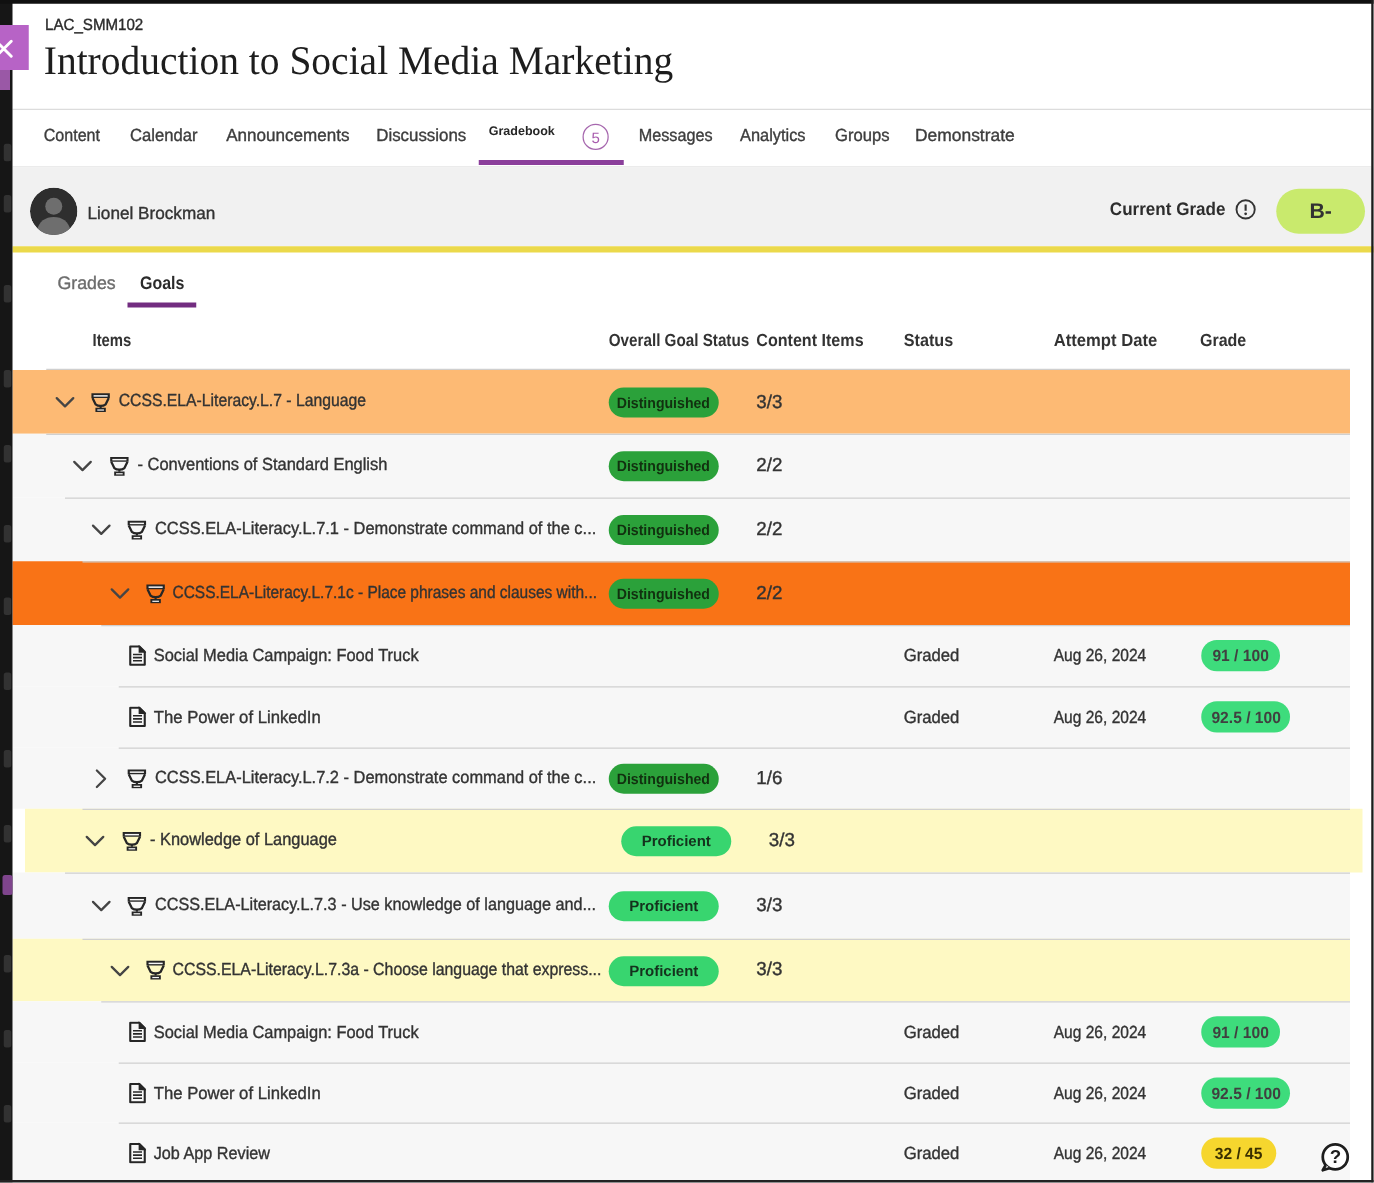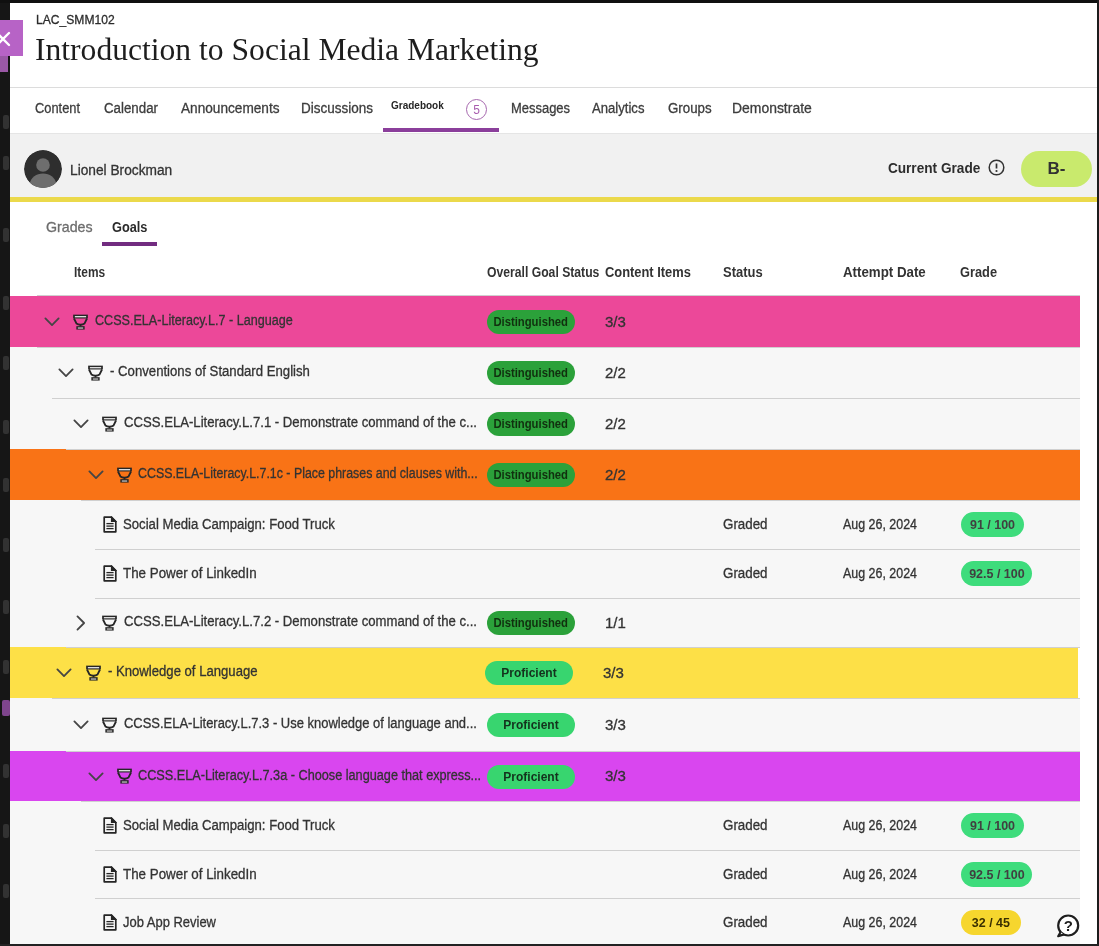--- a/index.html
+++ b/index.html
@@ -73,21 +73,21 @@
 <div class="abs t ts" style="left:46px;top:218.5px;font-size:14.5px;color:#6d6d6d;transform:scaleX(.98)">Grades</div>
 <div class="abs t" style="left:112px;top:218.5px;font-size:14.5px;font-weight:bold;color:#2b2b2b;transform:scaleX(.88)">Goals</div>
 <div class="abs" style="left:102px;top:242px;width:55px;height:4px;background:#722c80"></div>
 <div class="abs t" style="left:74px;top:263.5px;font-size:14px;font-weight:bold;color:#333;transform:scaleX(0.850)">Items</div>
 <div class="abs t" style="left:487px;top:263.5px;font-size:14px;font-weight:bold;color:#333;transform:scaleX(0.870)">Overall Goal Status</div>
 <div class="abs t" style="left:605px;top:263.5px;font-size:14px;font-weight:bold;color:#333;transform:scaleX(0.920)">Content Items</div>
 <div class="abs t" style="left:723px;top:263.5px;font-size:14px;font-weight:bold;color:#333;transform:scaleX(0.925)">Status</div>
 <div class="abs t" style="left:843px;top:263.5px;font-size:14px;font-weight:bold;color:#333;transform:scaleX(0.950)">Attempt Date</div>
 <div class="abs t" style="left:960px;top:263.5px;font-size:14px;font-weight:bold;color:#333;transform:scaleX(0.915)">Grade</div>
 <div class="abs sep" style="left:37px;top:295px;width:1043px;background:#cfcfcf"></div>
-<div class="abs" style="left:10px;top:296px;width:1070px;height:51px;background:#ec4899">
+<div class="abs" style="left:10px;top:296px;width:1070px;height:51px;background:#fdba74">
 <svg width="16" height="10" viewBox="0 0 15 9" style="position:absolute;left:34.0px;top:21.0px">
       <path d="M1.3 1.2l6.2 6.2 6.2-6.2" fill="none" stroke="#454545" stroke-width="1.7" stroke-linecap="round" stroke-linejoin="round"></path>
     </svg>
 <svg width="17" height="16" viewBox="0 0 15 15" style="position:absolute;left:62.0px;top:17.5px">
       <path d="M0.6 0.6h13.8v3.6H0.6z" fill="#262626" rx="1"></path>
       <rect x="2.2" y="2" width="10.6" height="1.1" fill="#f7f7f7"></rect>
       <path d="M1.4 4.2L3.7 8.9Q5.2 10.1 7.5 10.1T11.3 8.9L13.6 4.2" fill="none" stroke="#262626" stroke-width="1.7"></path>
       <line x1="7.5" y1="10.1" x2="7.5" y2="11.6" stroke="#262626" stroke-width="1.6"></line>
       <path d="M3.6 11.4h7.8v3.2H3.6z" fill="#262626"></path>
       <rect x="5" y="12.7" width="5" height="0.9" fill="#f7f7f7"></rect>
@@ -191,23 +191,23 @@
       <rect x="2.2" y="2" width="10.6" height="1.1" fill="#f7f7f7"></rect>
       <path d="M1.4 4.2L3.7 8.9Q5.2 10.1 7.5 10.1T11.3 8.9L13.6 4.2" fill="none" stroke="#262626" stroke-width="1.7"></path>
       <line x1="7.5" y1="10.1" x2="7.5" y2="11.6" stroke="#262626" stroke-width="1.6"></line>
       <path d="M3.6 11.4h7.8v3.2H3.6z" fill="#262626"></path>
       <rect x="5" y="12.7" width="5" height="0.9" fill="#f7f7f7"></rect>
     </svg>
 <div class="rowtxt" style="left:114.0px;top:15.3px;transform:scaleX(0.938)">CCSS.ELA-Literacy.L.7.2 - Demonstrate command of the c...</div>
 <div class="badge bD" style="left:477px;top:13.0px">
       <span style="transform:scaleX(.94)">Distinguished</span>
     </div>
-<div class="rowtxt" style="left:595px;top:15.5px;transform:none;font-size:15px">1/1</div>
-</div>
-<div class="abs" style="left:8px;top:647px;width:1070px;height:51px;background:#fde047">
+<div class="rowtxt" style="left:595px;top:15.5px;transform:none;font-size:15px">1/6</div>
+</div>
+<div class="abs" style="left:20px;top:647px;width:1070px;height:51px;background:#fef9c3">
 <svg width="16" height="10" viewBox="0 0 15 9" style="position:absolute;left:48.0px;top:21.0px">
       <path d="M1.3 1.2l6.2 6.2 6.2-6.2" fill="none" stroke="#454545" stroke-width="1.7" stroke-linecap="round" stroke-linejoin="round"></path>
     </svg>
 <svg width="17" height="16" viewBox="0 0 15 15" style="position:absolute;left:76.5px;top:17.5px">
       <path d="M0.6 0.6h13.8v3.6H0.6z" fill="#262626" rx="1"></path>
       <rect x="2.2" y="2" width="10.6" height="1.1" fill="#f7f7f7"></rect>
       <path d="M1.4 4.2L3.7 8.9Q5.2 10.1 7.5 10.1T11.3 8.9L13.6 4.2" fill="none" stroke="#262626" stroke-width="1.7"></path>
       <line x1="7.5" y1="10.1" x2="7.5" y2="11.6" stroke="#262626" stroke-width="1.6"></line>
       <path d="M3.6 11.4h7.8v3.2H3.6z" fill="#262626"></path>
       <rect x="5" y="12.7" width="5" height="0.9" fill="#f7f7f7"></rect>
@@ -229,21 +229,21 @@
       <line x1="7.5" y1="10.1" x2="7.5" y2="11.6" stroke="#262626" stroke-width="1.6"></line>
       <path d="M3.6 11.4h7.8v3.2H3.6z" fill="#262626"></path>
       <rect x="5" y="12.7" width="5" height="0.9" fill="#f7f7f7"></rect>
     </svg>
 <div class="rowtxt" style="left:114.0px;top:17.3px;transform:scaleX(0.926)">CCSS.ELA-Literacy.L.7.3 - Use knowledge of language and...</div>
 <div class="badge bP" style="left:477px;top:15.0px">
       <span style="transform:scaleX(1)">Proficient</span>
     </div>
 <div class="rowtxt" style="left:595px;top:17.5px;transform:none;font-size:15px">3/3</div>
 </div>
-<div class="abs" style="left:10px;top:751px;width:1070px;height:50px;background:#d946ef">
+<div class="abs" style="left:10px;top:751px;width:1070px;height:50px;background:#fef9c3">
 <svg width="16" height="10" viewBox="0 0 15 9" style="position:absolute;left:77.5px;top:20.5px">
       <path d="M1.3 1.2l6.2 6.2 6.2-6.2" fill="none" stroke="#454545" stroke-width="1.7" stroke-linecap="round" stroke-linejoin="round"></path>
     </svg>
 <svg width="17" height="16" viewBox="0 0 15 15" style="position:absolute;left:105.5px;top:17.0px">
       <path d="M0.6 0.6h13.8v3.6H0.6z" fill="#262626" rx="1"></path>
       <rect x="2.2" y="2" width="10.6" height="1.1" fill="#f7f7f7"></rect>
       <path d="M1.4 4.2L3.7 8.9Q5.2 10.1 7.5 10.1T11.3 8.9L13.6 4.2" fill="none" stroke="#262626" stroke-width="1.7"></path>
       <line x1="7.5" y1="10.1" x2="7.5" y2="11.6" stroke="#262626" stroke-width="1.6"></line>
       <path d="M3.6 11.4h7.8v3.2H3.6z" fill="#262626"></path>
       <rect x="5" y="12.7" width="5" height="0.9" fill="#f7f7f7"></rect>

